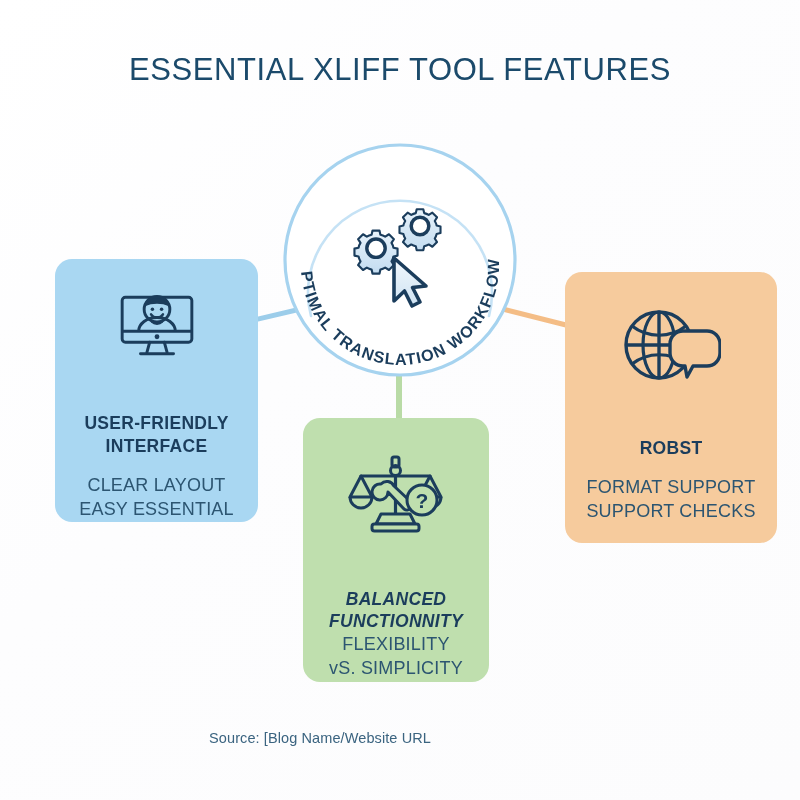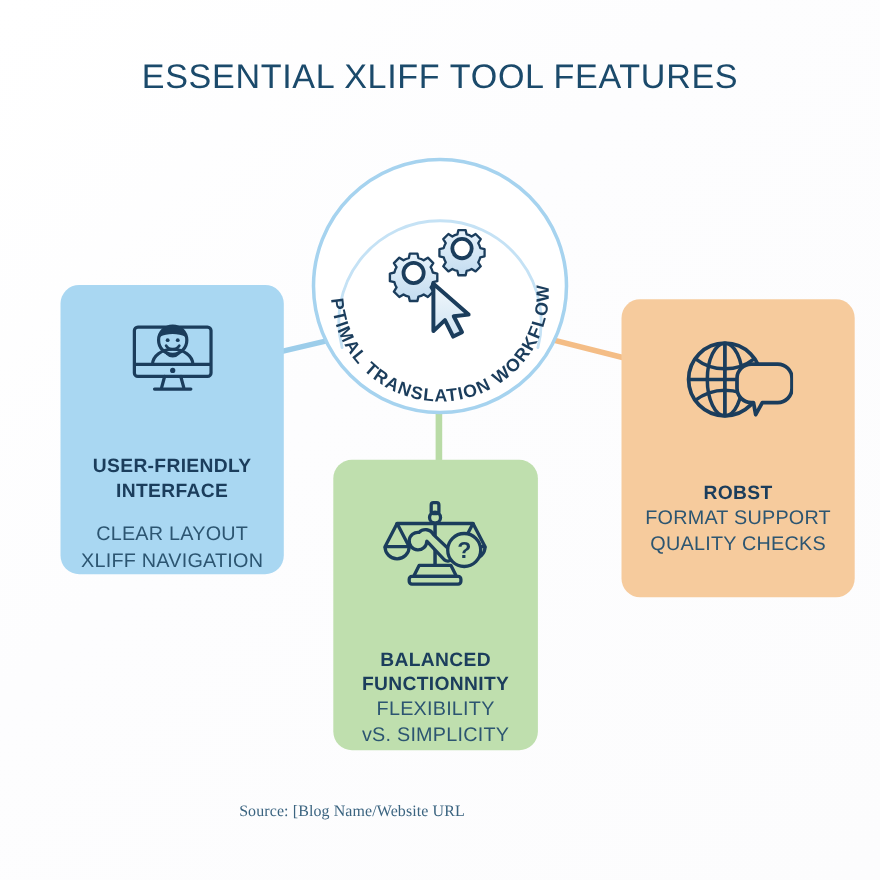--- a/index.html
+++ b/index.html
@@ -104,37 +104,36 @@
     text-align: center;
   }
 
   
   .card-blue .card-icon   { margin-top: 31px; }
   .card-blue .card-title  { margin-top: 49px; }
   .card-blue .card-sub    { margin-top: 17px; }
 
   .card-orange .card-icon  { margin-top: 33px; }
   .card-orange .card-title { margin-top: 52px; }
-  .card-orange .card-sub   { }
+  .card-orange .card-sub   { margin-top: 17px; }
 
   .card-green .card-icon  { margin-top: 34px; }
-  .card-green .card-title { margin-top: 54px; }
+  .card-green .card-title { margin-top: 54px; font-style: italic; }
   .card-green .card-sub   { }
 
   
   .footer-source {
     position: absolute;
     left: 0;
     top: 730px;
     width: 640px;
     text-align: center;
     font-size: 14.5px;
     color: #3b6480;
     letter-spacing: 0.1px;
-    font-family: Liberation Serif, serif;
   }
 </style>
 </head>
 <body>
 
 <div class="canvas">
 
   <div class="page-title">ESSENTIAL XLIFF TOOL FEATURES</div>
 
   <svg class="connectors" width="800" height="800">
@@ -223,21 +222,21 @@
 
       <path d="M 26,45 A 20 15 0 0 1 66,45" fill="none" stroke="#1b3d5c" stroke-width="3.2"></path>
       <path d="M 40.5,34.5 A 7 6 0 0 0 51.5,34.5" fill="none" stroke="#1b3d5c" stroke-width="2.6" stroke-linecap="round"></path>
     </svg>
     <div class="card-title">
       <div>USER-FRIENDLY</div>
       <div>INTERFACE</div>
     </div>
     <div class="card-sub">
       <div>CLEAR LAYOUT</div>
-      <div>XLIFF NAVIGATION</div>
+      <div>EASY ESSENTIAL</div>
     </div>
   </div>
 
   <div class="card card-green">
     <svg class="card-icon" width="96" height="82" viewBox="0 0 96 82">
 
       <rect x="44" y="5" width="7" height="10" rx="2" fill="none" stroke="#1b3d5c" stroke-width="3"></rect>
       <circle cx="47.5" cy="18.5" r="5" fill="none" stroke="#1b3d5c" stroke-width="3"></circle>
       <line x1="47.5" y1="23.5" x2="47.5" y2="62" stroke="#1b3d5c" stroke-width="3.2"></line>
 
@@ -280,19 +279,19 @@
 
       <path d="M 62,26 L 86,26 A 13 13 0 0 1 99,39 L 99,48 A 13 13 0 0 1 86,61
                L 72,61 L 66,72 L 64,61 L 62,61 A 13 13 0 0 1 49,48 L 49,39
                A 13 13 0 0 1 62,26 Z" fill="#f6cb9d" stroke="#1b3d5c" stroke-width="3.4" stroke-linejoin="round"></path>
     </svg>
     <div class="card-title">
       <div>ROBST</div>
     </div>
     <div class="card-sub">
       <div>FORMAT SUPPORT</div>
-      <div>QUALITY CHECKS</div>
+      <div>SUPPORT CHECKS</div>
     </div>
   </div>
 
   <div class="footer-source">Source: [Blog Name/Website URL</div>
 
 </div>
 
 </body></html>

